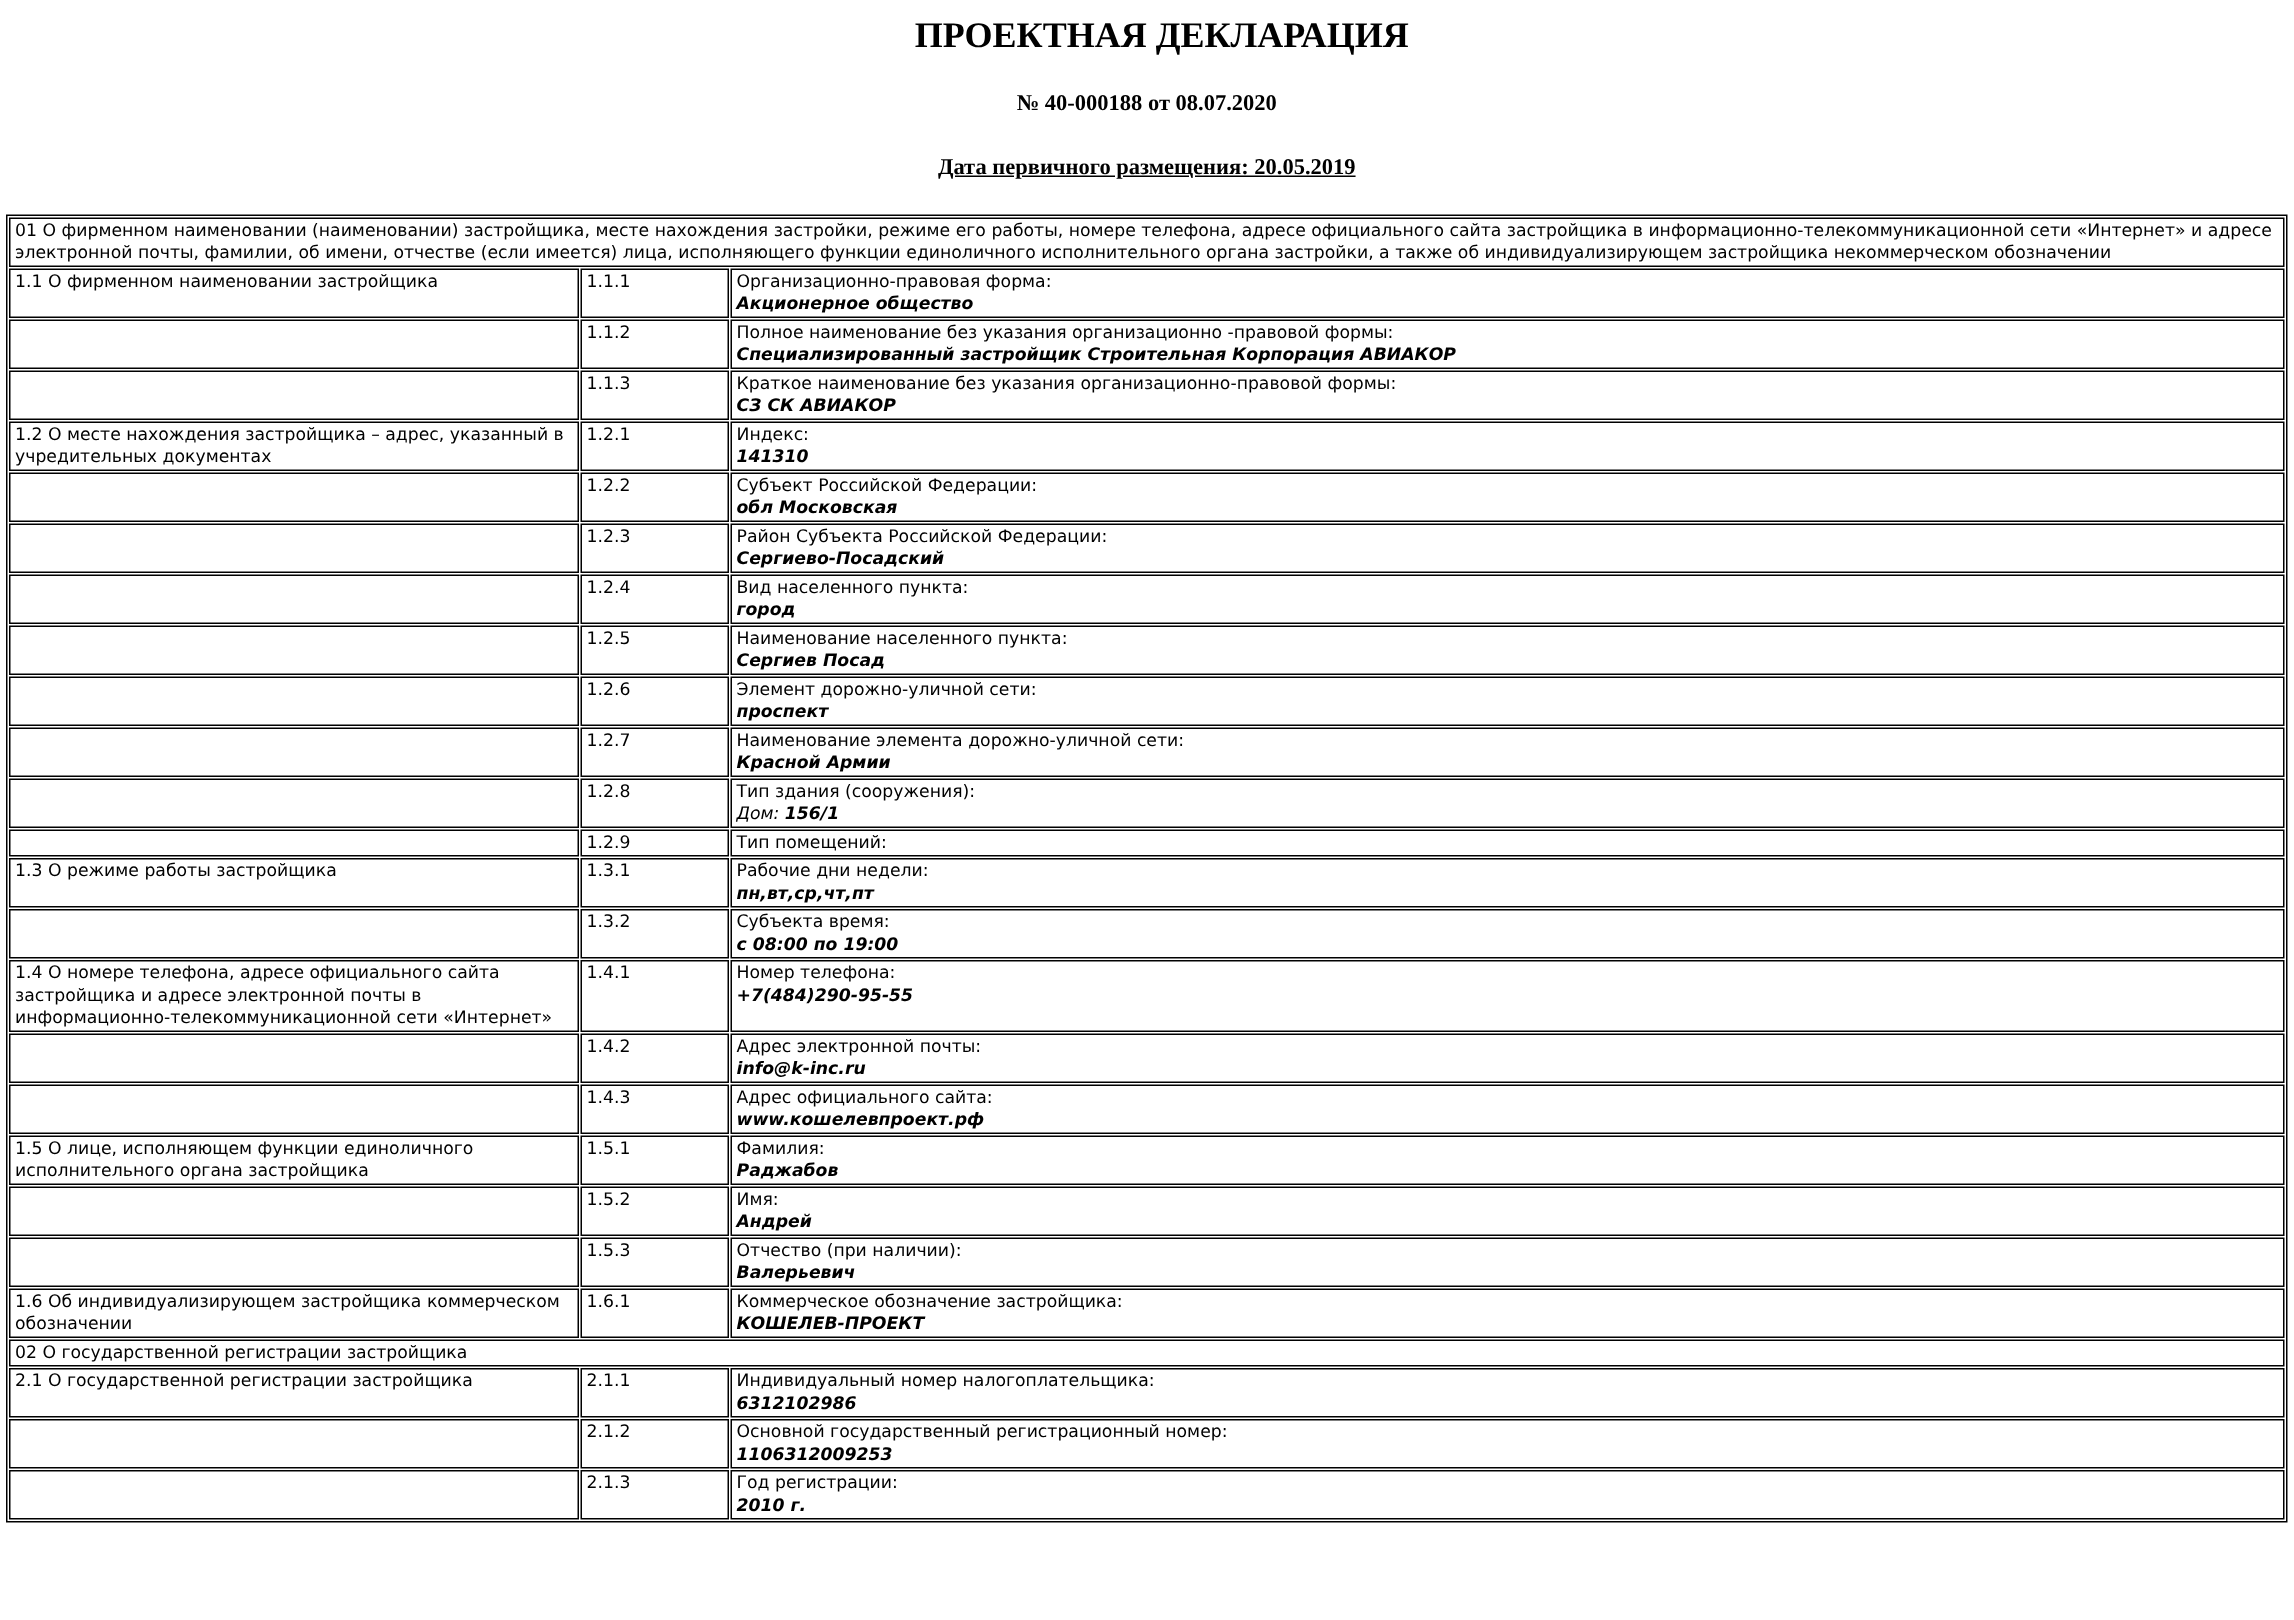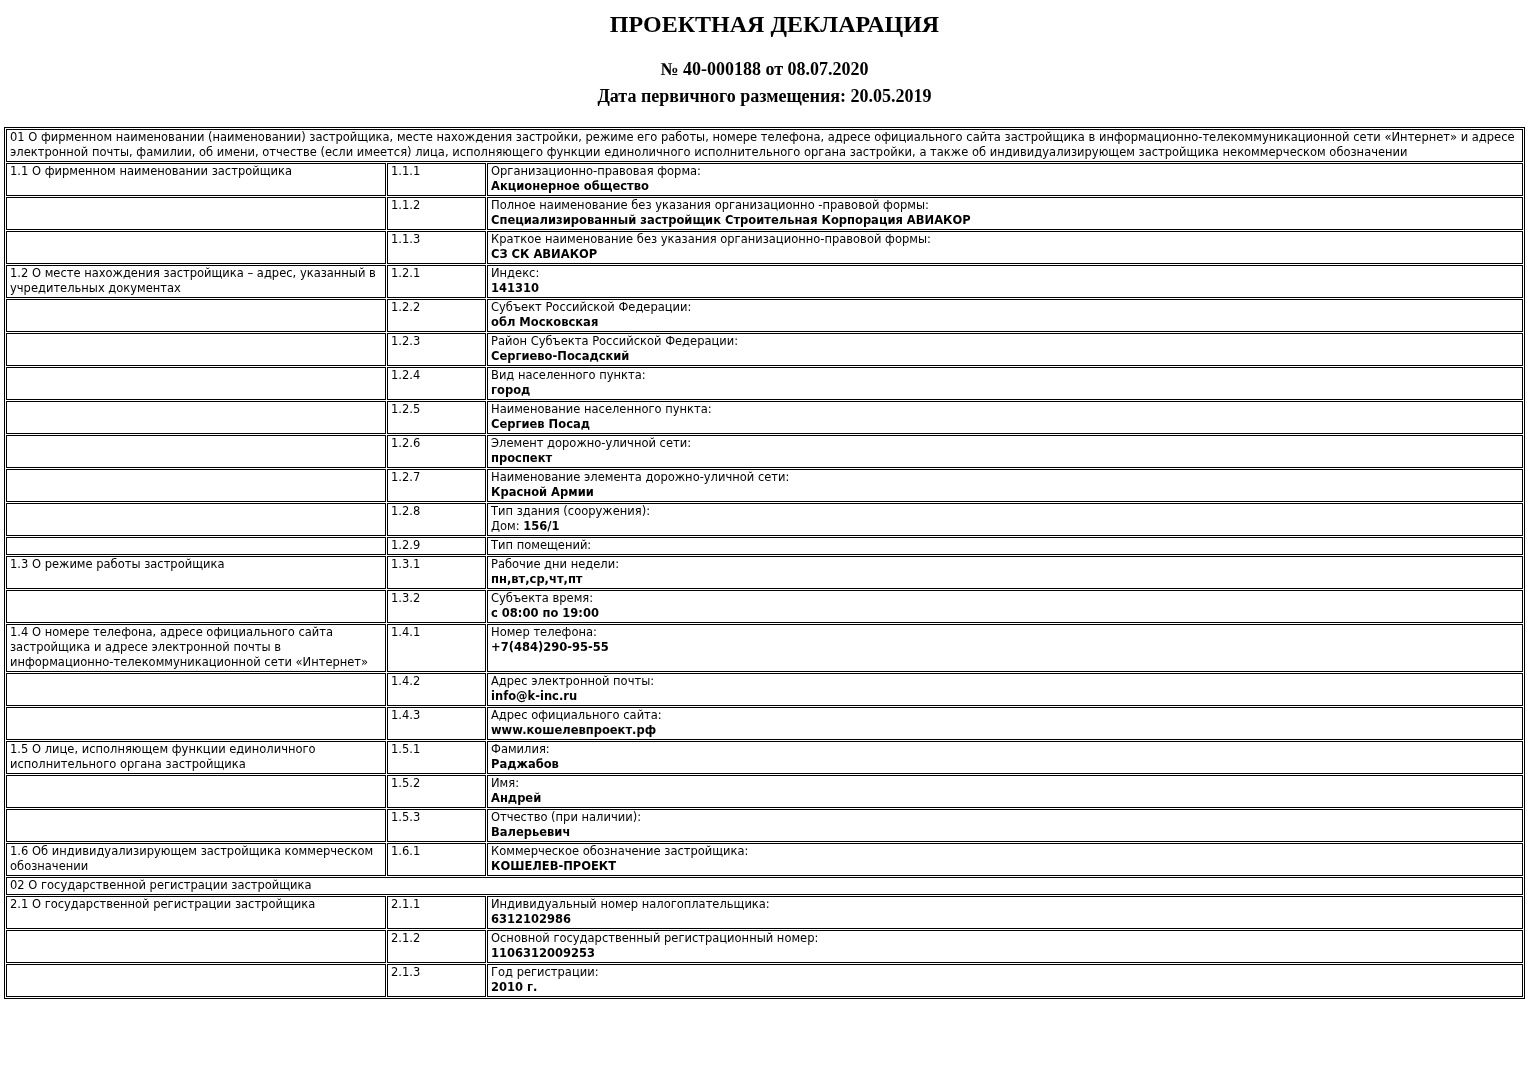--- a/index.html
+++ b/index.html
@@ -20,26 +20,26 @@
     font-family: "Liberation Serif", "DejaVu Serif", serif;
     font-weight: bold;
   }
   .doc-title {
     padding-top: 10px;
     font-size: 24px;
     line-height: 29px;
     padding-left: 20px;
   }
   .doc-sub {
-    font-size: 18px;
+    font-size: 15px;
     line-height: 20px;
   }
   .doc-sub.num   { margin-top: 20px; }
   .doc-sub.obj   { margin-top: 21px; padding: 0 60px; }
-  .doc-sub.date  { margin-top: 7px; }
+  .doc-sub.date  { margin-top: 23px; text-decoration: underline; }
 
   
   table.decl {
     margin: 21px 4px 0 4px;
     width: 1521px;
     table-layout: fixed;
     border-collapse: separate;
     border-spacing: 1px;
     border: 1px solid #000;
     background: #ffffff;
@@ -51,21 +51,21 @@
     font-size: 11.5px;
     line-height: 15px;
     word-wrap: break-word;
     vertical-align: top;
   }
   td.c-left  { vertical-align: middle; }
   td.c-num   { vertical-align: middle; margin-top: 24px; }
   td.c-val   { vertical-align: top; }
   td.c-section { padding-top: 1px; padding-bottom: 1px; margin-left: 46px; }
   .field-label { font-weight: normal; }
-  .field-value-line { font-weight: bold; }
+  .field-value-line { font-weight: bold; font-style: italic; }
   .value-prefix { font-weight: normal; }
 </style>
 </head>
 <body>
 
 <div class="doc-header">
   <div class="doc-title">ПРОЕКТНАЯ ДЕКЛАРАЦИЯ</div>
   <div class="doc-sub num">№ 40-000188 от 08.07.2020</div>
   <div class="doc-sub date">Дата первичного размещения: 20.05.2019</div>
 </div>

